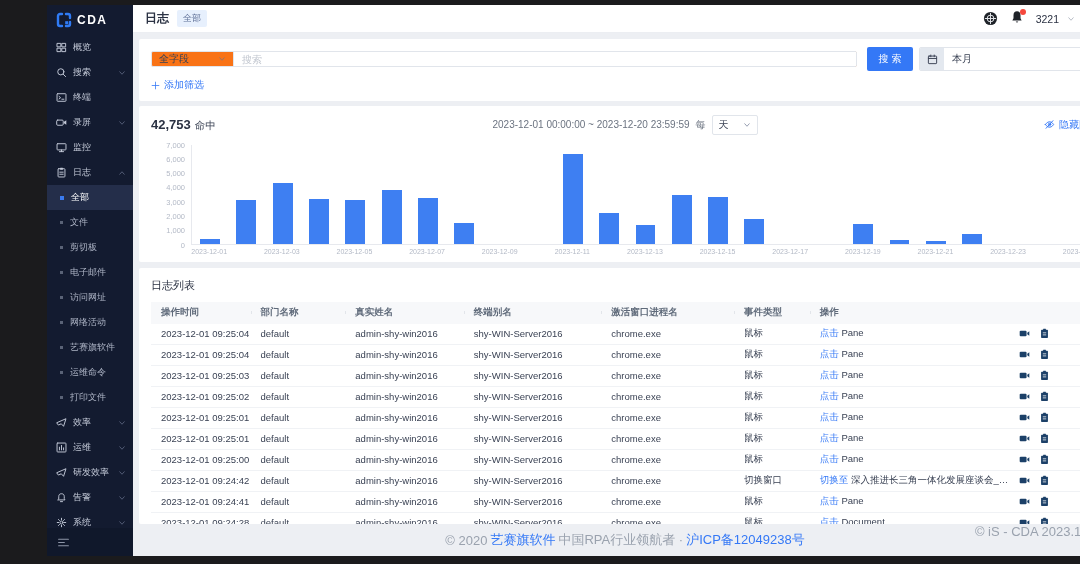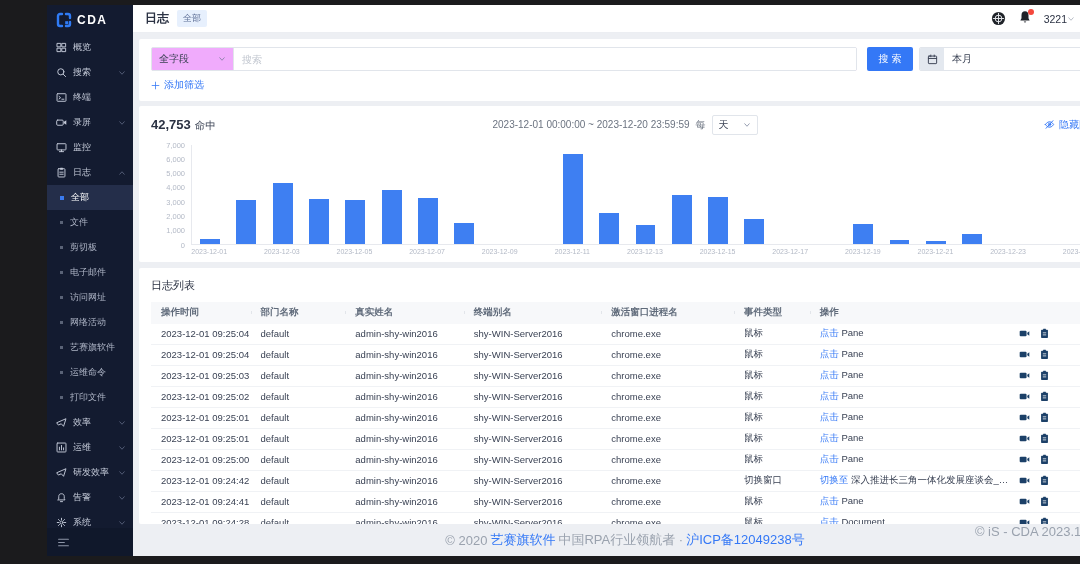--- a/index.html
+++ b/index.html
@@ -33,33 +33,33 @@
   .main { flex:1; display:flex; flex-direction:column; min-width:0; background:#edeff3; }
   .topbar { height:28px; background:#fff; display:flex; align-items:center; padding:0 12px; gap:8px;
             border-bottom:1px solid #eceef2; flex-shrink:0; }
   .topbar-title { font-weight:bold; font-size:12px; color:#2b3243; }
   .badge { background:#e7f0fd; color:#62739a; font-size:9px; padding:2px 6px; border-radius:2px; }
   .topbar-right { margin-left:auto; display:flex; align-items:center; gap:12px; }
   .globe { cursor:pointer; } .globe svg { width:15px; height:15px; }
   .bell-wrap { position:relative; cursor:pointer; color:#1f2329; }
   .bell-wrap svg { width:14px; height:14px; }
   .bell-dot { position:absolute; top:-1px; right:-2px; width:6px; height:6px; border-radius:50%; background:#f5483d; }
-  .counter { display:flex; align-items:center; gap:0; font-size:10.5px; color:#2b3243; cursor:pointer; }
+  .counter { display:flex; align-items:center; gap:8px; font-size:10.5px; color:#2b3243; cursor:pointer; }
   .counter .chev { color:#9aa1ad; }
   .avatar { width:18px; height:18px; border-radius:50%; background:#d8e7fd; color:#3478f6;
             display:flex; align-items:center; justify-content:center; cursor:pointer; }
   .avatar svg { width:11px; height:11px; }
 
   .content { flex:1; display:flex; flex-direction:column; padding:6px 6px 0 6px; overflow:hidden; }
   .card { background:#fff; border-radius:2px; }
 
   
   .filter-card { padding:8px 12px 7px 12px; margin-bottom:5px; flex-shrink:0; }
   .filter-row { display:flex; align-items:center; height:24px; }
-  .input-group { display:flex; flex:1; height:24px; border:1px solid #e1e5eb; border-radius:2px; background:#f0abfc; max-width:706px; }
+  .input-group { display:flex; flex:1; height:16px; border:1px solid #e1e5eb; border-radius:2px; background:#f97316; max-width:706px; }
   .field-select { width:82px; display:flex; align-items:center; padding:0 7px; gap:4px; border-right:1px solid #e1e5eb;
                   font-size:10px; color:#3a4254; cursor:pointer; }
   .field-select .lbl { flex:1; }
   .search-input { flex:1; border:none; outline:none; font-size:10px; padding:0 8px; color:#3a4254;
                   font-family:"Liberation Sans","DejaVu Sans",sans-serif; }
   .search-input::placeholder { color:#c1c6cf; }
   .btn-search { margin-left:10px; width:46px; height:24px; background:#3478f6; color:#fff; border:none; border-radius:2px;
                 font-size:10px; cursor:pointer; font-family:inherit; }
   .date-group { margin-left:auto; width:180px; height:24px; border:1px solid #e1e5eb; border-radius:2px;
                 display:flex; align-items:stretch; overflow:hidden; }

